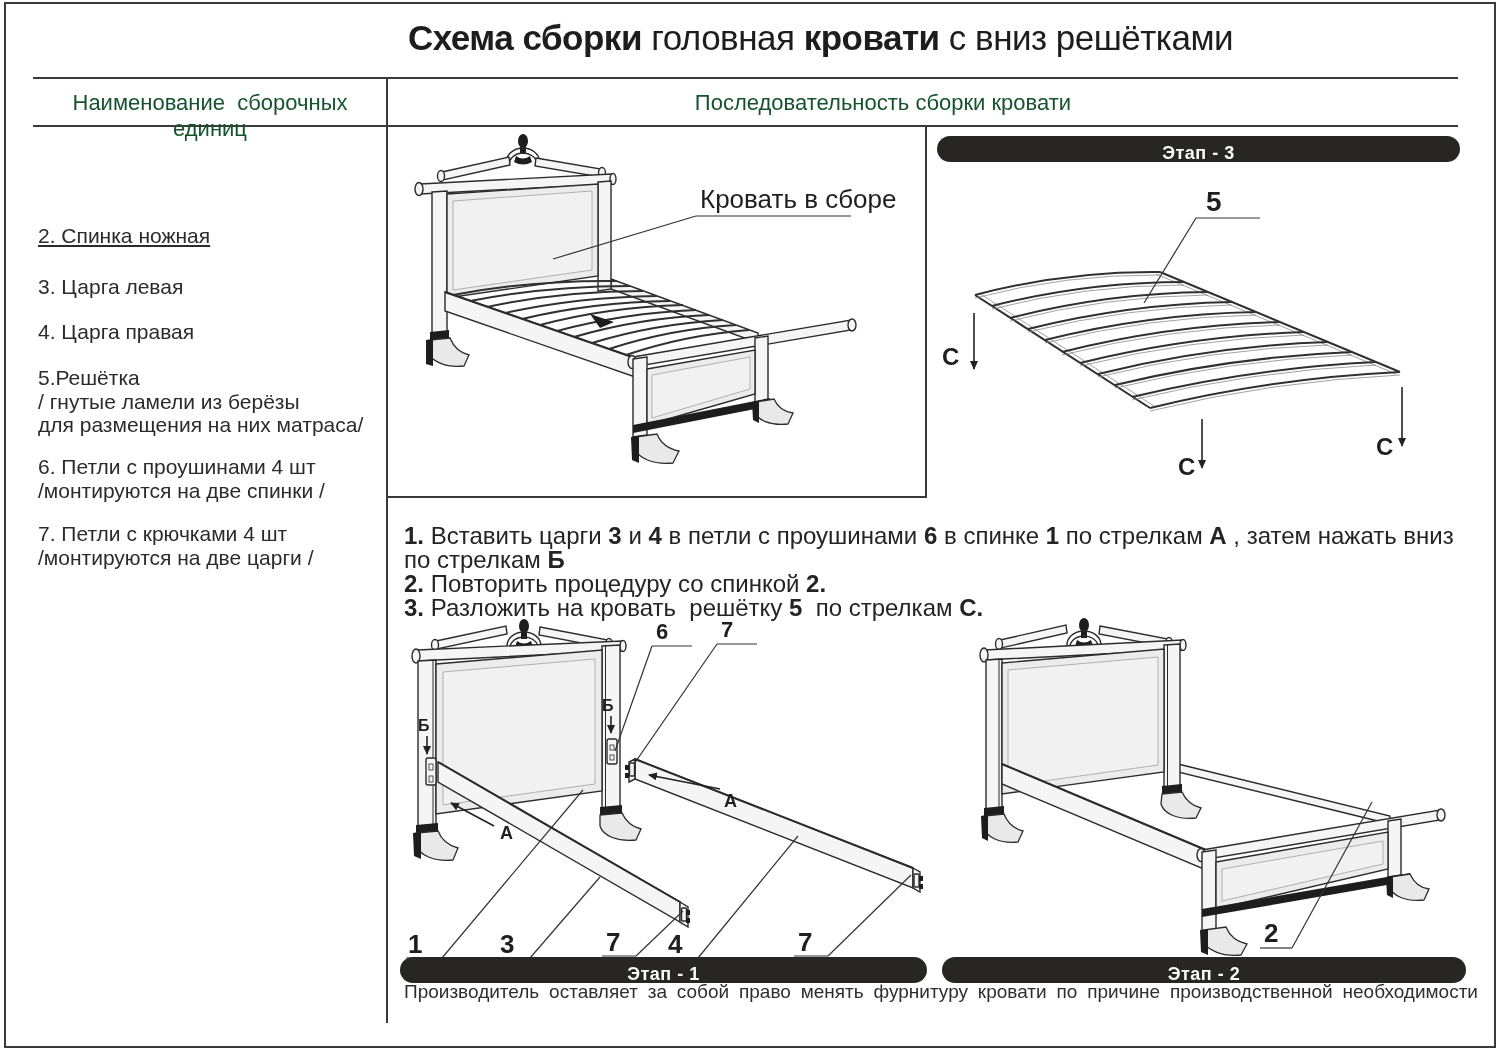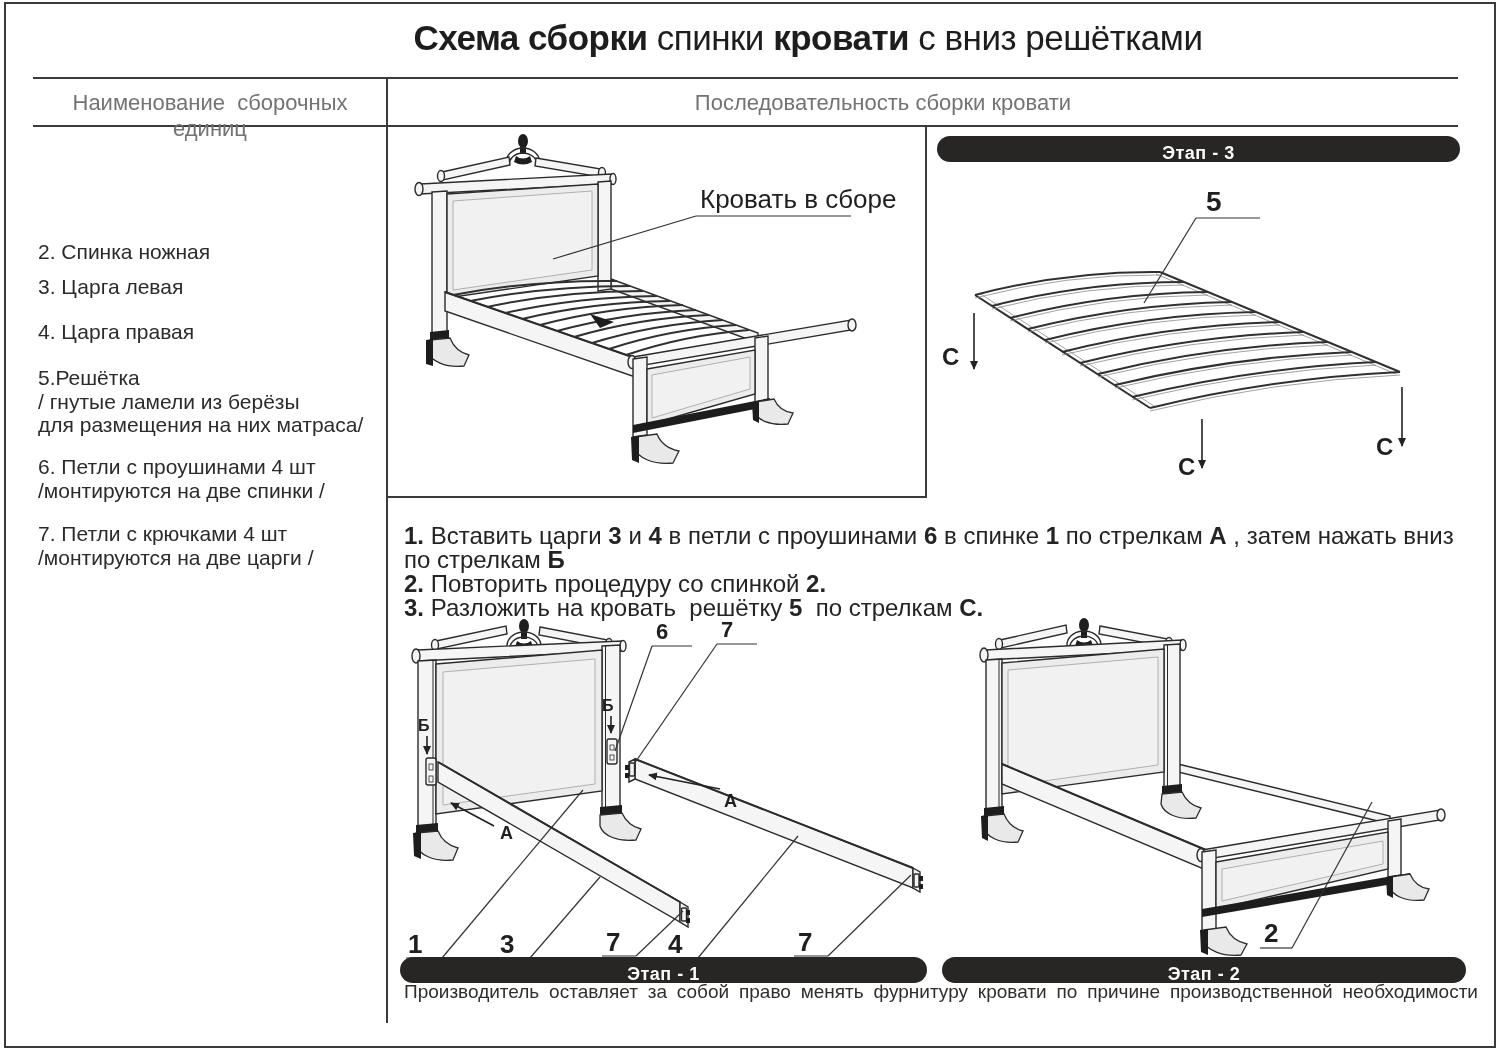--- a/index.html
+++ b/index.html
@@ -8,21 +8,21 @@
     font-family:"Liberation Sans","DejaVu Sans",sans-serif;color:#222;
     overflow:hidden;margin:0 auto;
   }
   .abs{position:absolute;}
   .rule{position:absolute;background:#3a3a3a;}
   
   #title{top:18px;left:408px;width:800px;text-align:center;font-size:35px;
     letter-spacing:-0.5px;color:#1d1d1d;white-space:pre;}
   #title .bold{font-weight:bold;}
   
-  .colhead{font-size:22px;color:#737373;text-align:center;white-space:pre-wrap;}
+  .colhead{font-size:22px;color:#14532d;text-align:center;white-space:pre-wrap;}
   #colhead-left{top:90px;left:33px;width:354px;}
   #colhead-right{top:90px;left:388px;width:990px;}
   
   .part-item{position:absolute;left:38px;width:345px;font-size:21px;line-height:23.5px;
     color:#2b2b2b;white-space:pre-wrap;}
   
   #instructions{top:524px;left:404px;width:1080px;font-size:24px;line-height:24px;color:#242424;}
   .instr-line{white-space:pre-wrap;}
   .instr-line .b{font-weight:bold;}
   
@@ -64,26 +64,26 @@
   <div class="rule" style="left:4px;top:2px;width:1492px;height:2px;"></div>
   <div class="rule" style="left:4px;top:1046px;width:1492px;height:2px;"></div>
   <div class="rule" style="left:4px;top:2px;width:2px;height:1046px;"></div>
   <div class="rule" style="left:1494px;top:2px;width:2px;height:1046px;"></div>
   <div class="rule" style="left:33px;top:77px;width:1425px;height:2px;"></div>
   <div class="rule" style="left:33px;top:125px;width:1425px;height:2px;"></div>
   <div class="rule" style="left:386px;top:77px;width:2px;height:946px;"></div>
   <div class="rule" style="left:925px;top:126px;width:2px;height:372px;"></div>
   <div class="rule" style="left:387px;top:496px;width:540px;height:2px;"></div>
 
-  <div id="title" class="abs"><span class="bold">Схема сборки</span><span> спинки </span><span class="bold">кровати</span><span> с вниз решётками</span></div>
+  <div id="title" class="abs"><span class="bold">Схема сборки</span><span> головная </span><span class="bold">кровати</span><span> с вниз решётками</span></div>
 
   <div id="colhead-left" class="abs colhead">Наименование  сборочных единиц</div>
   <div id="colhead-right" class="abs colhead">Последовательность сборки кровати</div>
 
-  <div class="part-item" style="top:240px;">2. Спинка ножная</div>
+  <div class="part-item" style="top:224px;text-decoration:underline;">2. Спинка ножная</div>
   <div class="part-item" style="top:275px;">3. Царга левая</div>
   <div class="part-item" style="top:320px;">4. Царга правая</div>
   <div class="part-item" style="top:366px;">5.Решётка
 / гнутые ламели из берёзы
 для размещения на них матраса/</div>
   <div class="part-item" style="top:455px;">6. Петли с проушинами 4 шт
 /монтируются на две спинки /</div>
   <div class="part-item" style="top:522px;">7. Петли с крючками 4 шт
 /монтируются на две царги /</div>
 

